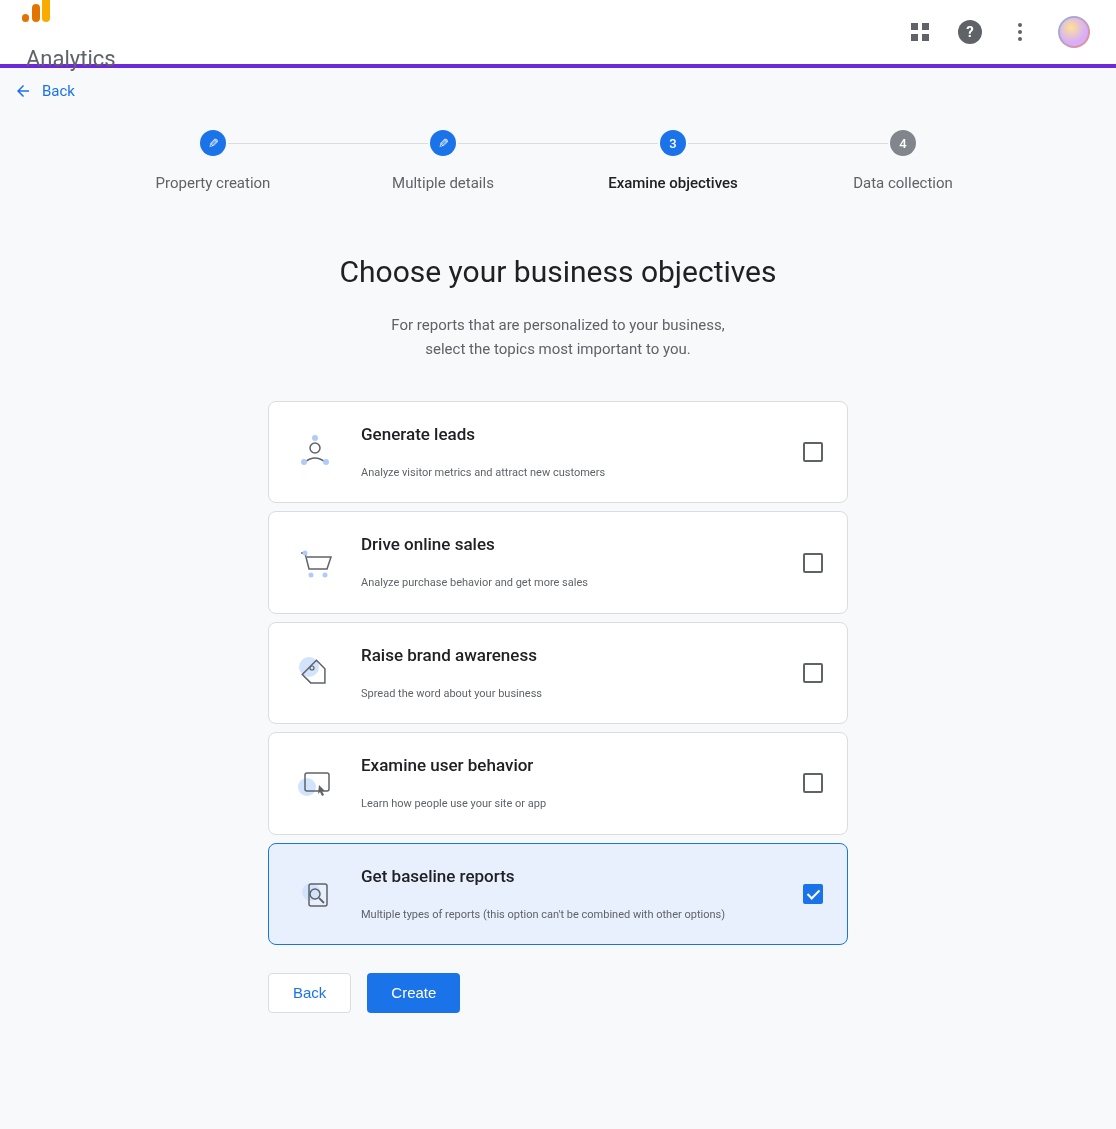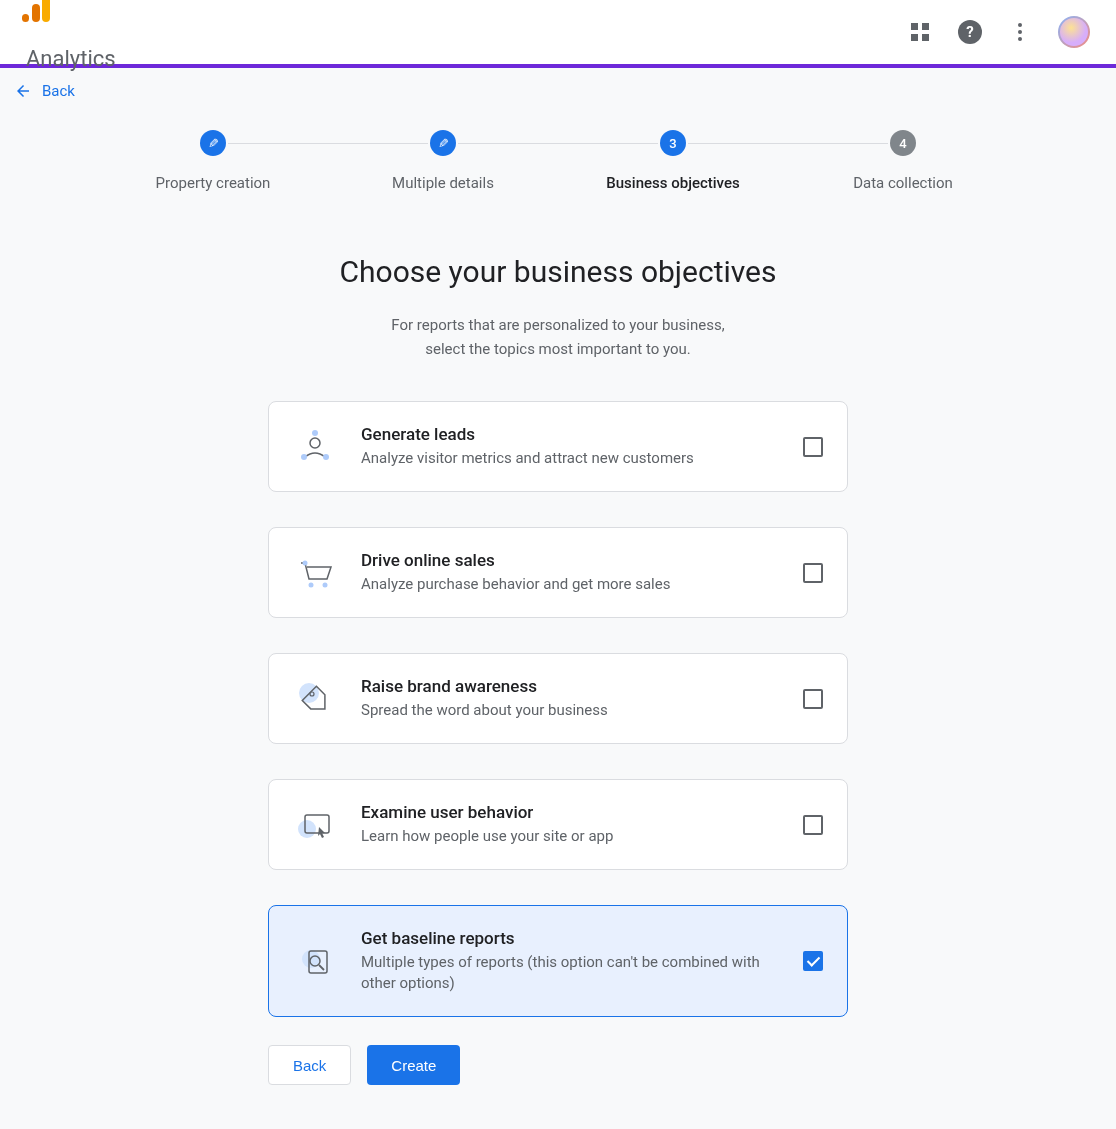--- a/index.html
+++ b/index.html
@@ -93,37 +93,37 @@
     .content {
       max-width: 640px; margin: 62px auto 0; text-align: center;
     }
     .h1 {
       font-size: 30px; font-weight: 400; color: #202124;
     }
     .subtitle {
       margin-top: 24px; font-size: 15px; color: #5f6368; line-height: 1.6;
     }
     .cards {
-      margin: 40px auto 0; width: 580px; display: flex; flex-direction: column; gap: 35px;
+      margin: 40px auto 0; width: 580px; display: flex; flex-direction: column; gap: 8px;
     }
     .card {
       background: #fff; border: 1px solid #dadce0; border-radius: 8px;
       padding: 22px 24px; display: flex; align-items: center; gap: 24px;
       text-align: left; cursor: pointer;
     }
     .card.selected {
       background: #e8f0fe; border-color: #1a73e8;
     }
     .card-icon {
       width: 44px; height: 44px; flex-shrink: 0;
       display: flex; align-items: center; justify-content: center;
     }
     .card-body { flex: 1; }
     .card-title { font-size: 17px; font-weight: 500; color: #202124; }
-    .card-desc { font-size: 15px; color: #5f6368; margin-top: 4px; line-height:1.4; }
+    .card-desc { font-size: 11px; color: #5f6368; margin-top: 21px; line-height:1.4; }
     .checkbox {
       width: 20px; height: 20px; border: 2px solid #5f6368; border-radius: 2px;
       flex-shrink: 0; display:flex; align-items:center; justify-content:center;
     }
     .checkbox.checked { background: #1a73e8; border-color: #1a73e8; }
     .checkbox.checked::after {
       content: ""; width: 5px; height: 10px; border: solid #fff;
       border-width: 0 2.5px 2.5px 0; transform: rotate(45deg); margin-top:-2px;
     }
     .actions {
@@ -202,21 +202,21 @@
     <div class="step">
       <div class="step-circle blue">
           <span class="pencil-icon"></span>
         </div>
       <div class="connector"></div>
       <div class="step-label">Multiple details</div>
     </div>
     <div class="step">
       <div class="step-circle blue">3</div>
       <div class="connector"></div>
-      <div class="step-label active">Business objectives</div>
+      <div class="step-label active">Examine objectives</div>
     </div>
     <div class="step">
       <div class="step-circle grey">4</div>
       <div class="step-label">Data collection</div>
     </div>
   </div>
 
   <div class="content">
     <h1 class="h1">Choose your business objectives</h1>
     <p class="subtitle">

